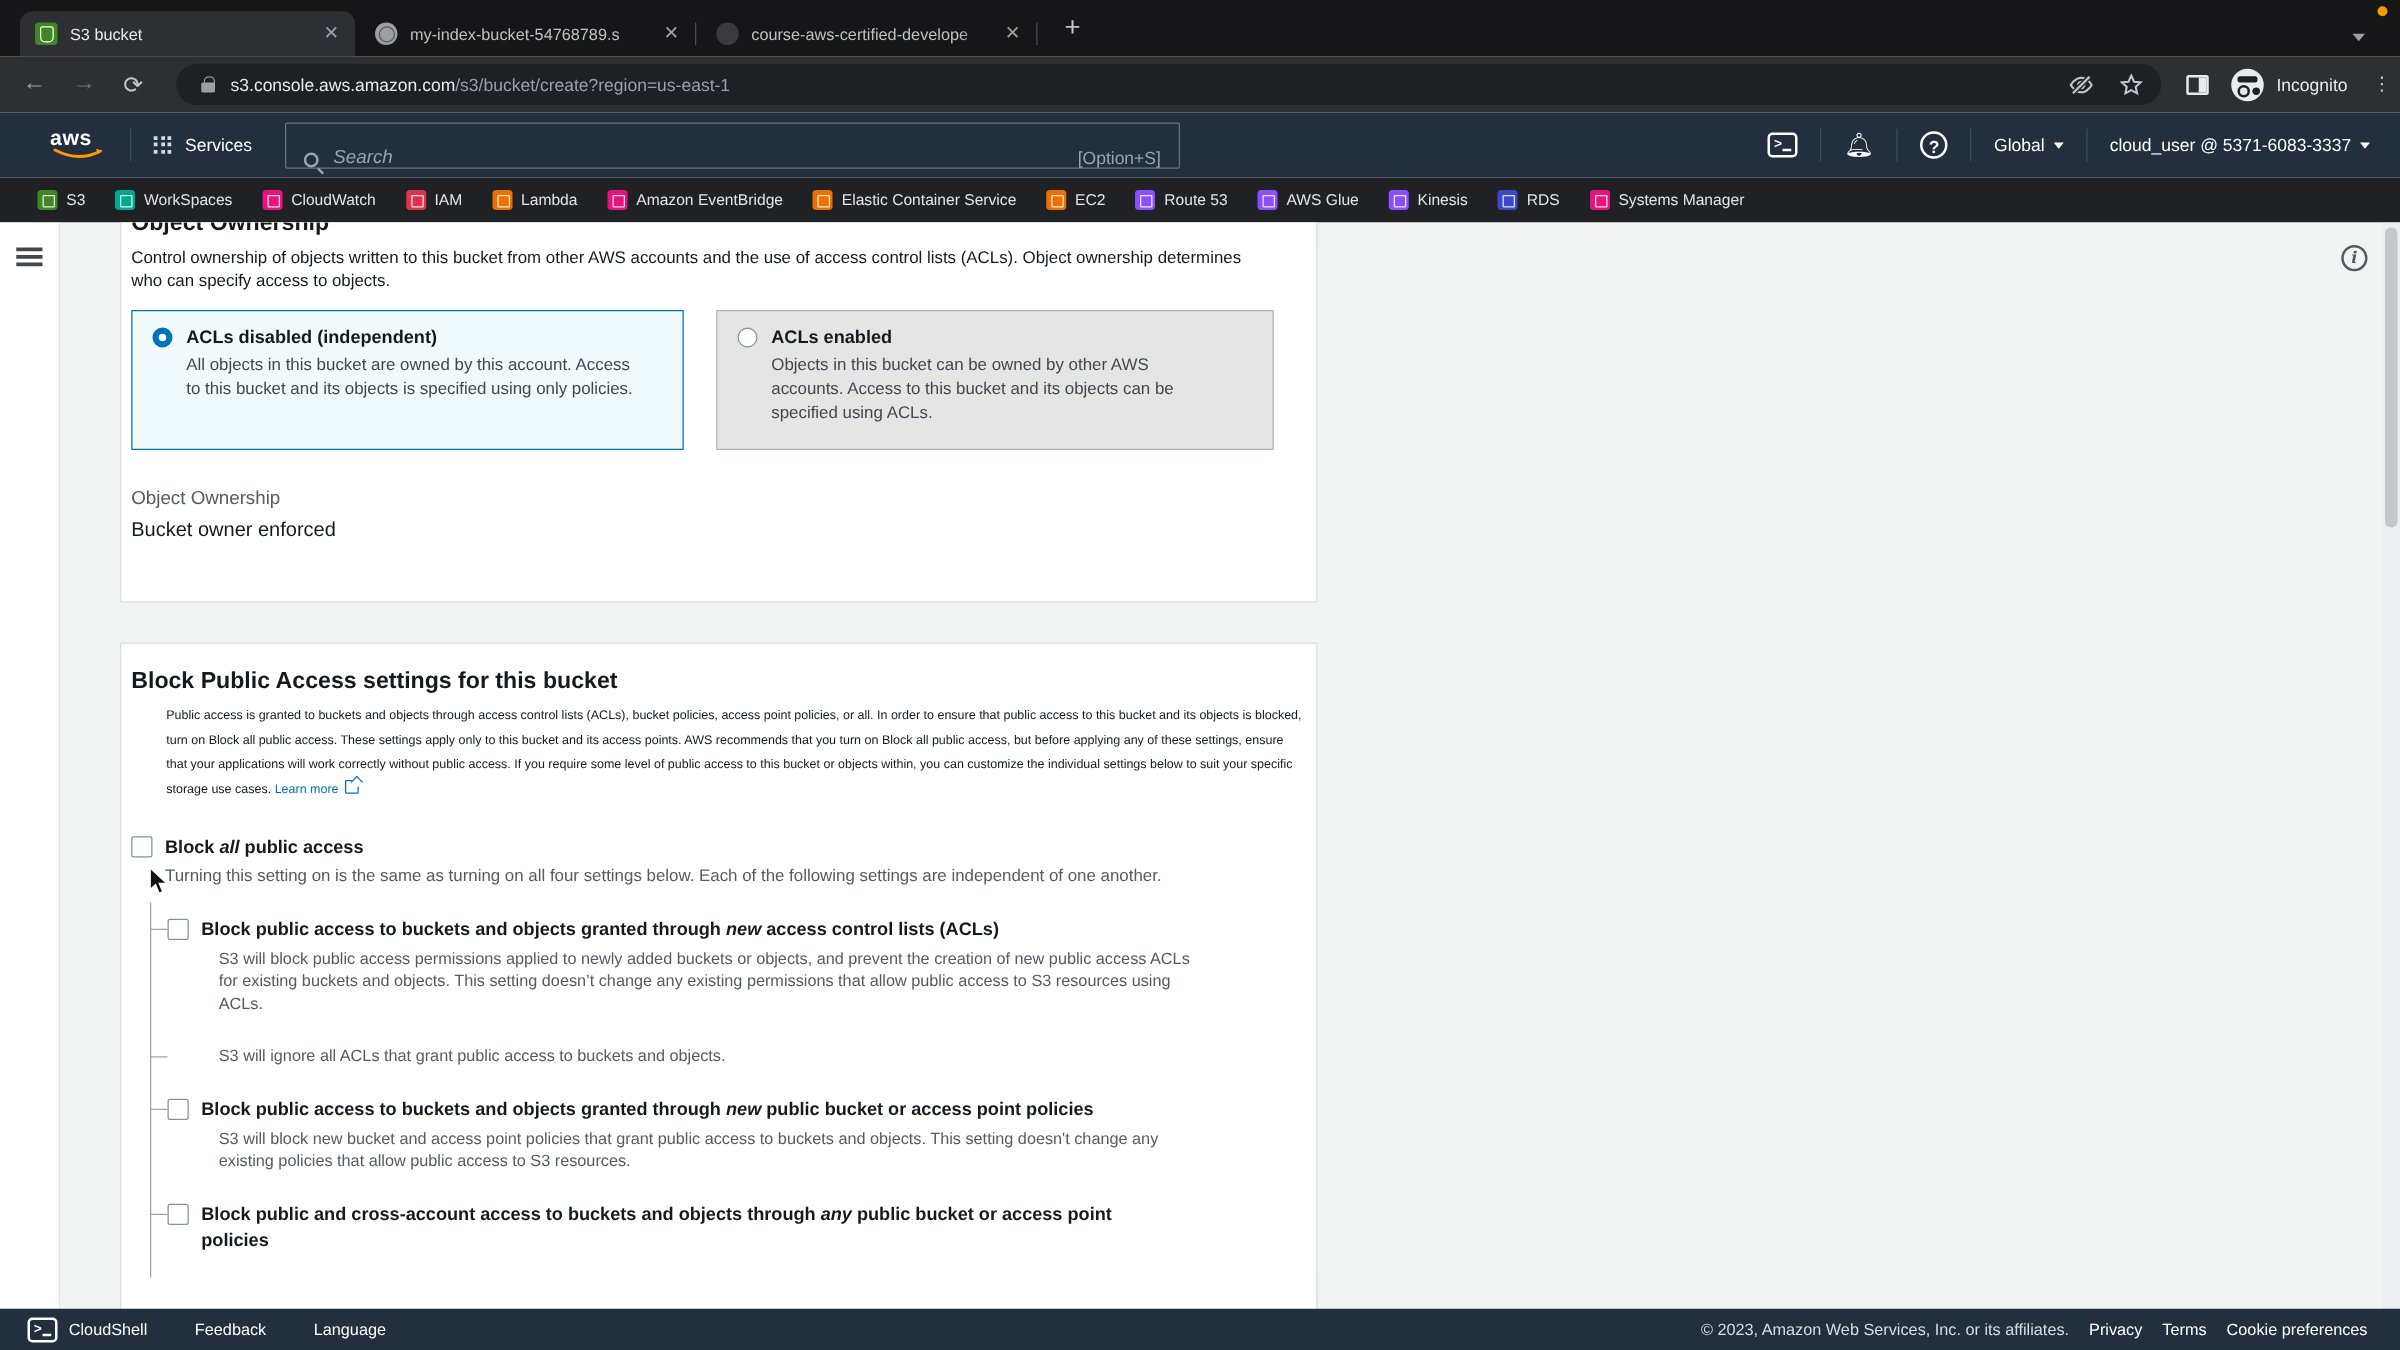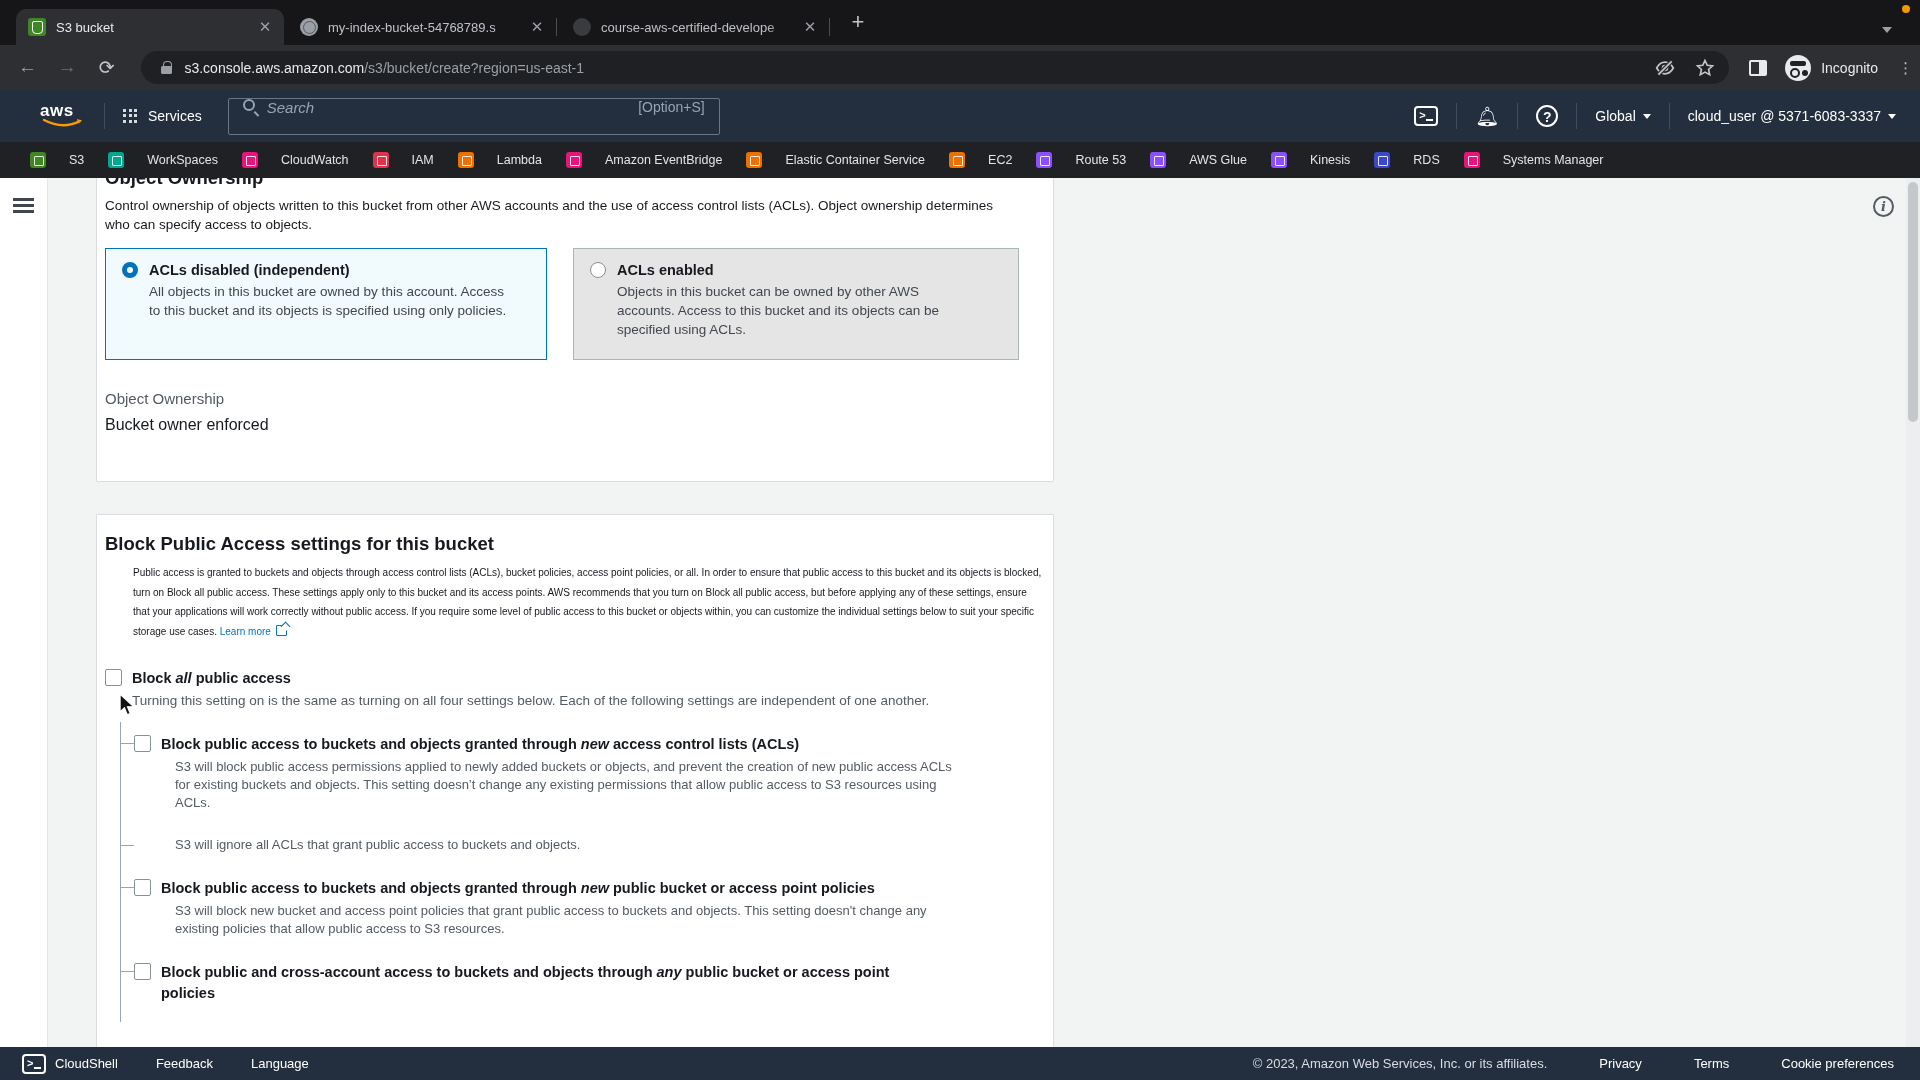--- a/index.html
+++ b/index.html
@@ -53,37 +53,37 @@
 
   
   .awsnav { position:absolute; left:0; top:90px; width:1920px; height:52px; background:#232f3e; display:flex; align-items:center; }
   .aws-logo { margin-left:40px; position:relative; width:46px; height:30px; }
   .aws-logo .txt { color:#fff; font-size:17px; font-weight:bold; letter-spacing:0.5px; }
   .aws-logo svg { position:absolute; left:2px; top:17px; }
   .vsep { width:1px; height:26px; background:#414d5c; margin:0 18px; }
   .grid-ic { width:15px; height:15px; display:grid; grid-template-columns:repeat(3,3px); grid-template-rows:repeat(3,3px); gap:2.5px; margin-right:10px; }
   .grid-ic i { background:#d5dbdb; }
   .nav-label { color:#fff; font-size:14px; }
-  .aws-search { margin-left:26px; width:492px; height:37px; border:1px solid #6b7684; border-radius:2px; background:#232f3e; display:flex; align-items:flex-start; padding:0 14px; }
+  .aws-search { margin-left:26px; width:716px; height:37px; border:1px solid #6b7684; border-radius:2px; background:#232f3e; display:flex; align-items:flex-end; padding:0 14px; }
   .mag-ic { width:12px; height:12px; border:2px solid #95a5b1; border-radius:50%; position:relative; margin-right:12px; }
   .mag-ic::after { content:""; position:absolute; left:10px; top:10px; width:6px; height:2px; background:#95a5b1; transform:rotate(45deg); transform-origin:0 0; }
   .search-ph { color:#95a5b1; font-size:15px; font-style:italic; }
   .search-sc { margin-left:auto; color:#95a5b1; font-size:14px; }
   .awsnav-right { margin-left:auto; display:flex; align-items:center; margin-right:24px; }
   .term-ic { width:24px; height:20px; border:2px solid #fff; border-radius:4px; position:relative; }
   .term-ic::before { content:">"; color:#fff; font-size:11px; font-weight:bold; position:absolute; left:3px; top:1px; }
   .term-ic::after { content:""; position:absolute; left:10px; bottom:3px; width:7px; height:2px; background:#fff; }
   .bell-ic, .help-ic { color:#fff; font-size:19px; }
   .help-ic { width:22px; height:22px; border:2px solid #fff; border-radius:50%; text-align:center; line-height:20px; font-size:14px; font-weight:bold; }
   .nav-dd { color:#fff; font-size:14px; display:flex; align-items:center; gap:7px; }
   .caret { width:0; height:0; border-left:4.5px solid transparent; border-right:4.5px solid transparent; border-top:5.5px solid #fff; }
 
   
   .bookmarks { position:absolute; left:0; top:142px; width:1920px; height:36px; background:#202124; display:flex; align-items:center; padding-left:30px; gap:24px; }
-  .bm { display:flex; align-items:center; gap:23px; }
+  .bm { display:flex; align-items:center; gap:7px; }
   .bm-ic { width:16px; height:16px; border-radius:3px; position:relative; }
   .bm-ic::after { content:""; position:absolute; left:4px; top:4px; width:8px; height:8px; border:1.2px solid rgba(255,255,255,.85); border-radius:1px; }
   .bm-lb { color:#e2e4e8; font-size:12.5px; white-space:nowrap; }
 
   
   .content { position:absolute; left:0; top:178px; width:1920px; height:869px; background:#f2f3f3; overflow:hidden; }
   .side-strip { position:absolute; left:0; top:0; width:48px; height:869px; background:#fff; border-right:1px solid #e3e5e8; }
   .hamburger { position:absolute; left:13px; top:20px; width:21px; height:15px; }
   .hamburger i { display:block; height:3px; background:#414750; margin-bottom:3px; }
   .info-btn { position:absolute; right:26px; top:18px; width:21px; height:21px; border:2px solid #545b64; border-radius:50%; color:#545b64; text-align:center; font-size:13px; line-height:18px; font-weight:bold; font-family:"DejaVu Serif", serif; font-style:italic; }
@@ -132,21 +132,21 @@
   .sub::before { content:""; position:absolute; left:0; top:9px; width:14px; height:1px; background:#9aa5ad; }
   .sub-desc { margin:3px 0 0 41px; font-size:13px; line-height:18px; color:#545b64; max-width:778px; }
 
   
   .cursor { position:absolute; left:118px; top:515px; z-index:30; }
 
   
   .footer { position:absolute; left:0; top:1047px; width:1920px; height:33px; background:#232f3e; display:flex; align-items:center; color:#fff; font-size:13px; }
   .foot-left { display:flex; align-items:center; gap:38px; margin-left:22px; }
   .foot-cs { display:flex; align-items:center; gap:9px; }
-  .foot-right { margin-left:auto; display:flex; align-items:center; gap:52px; margin-right:26px; }
+  .foot-right { margin-left:auto; display:flex; align-items:center; gap:16px; margin-right:26px; }
   .copyright { color:#d9dde1; }
 </style>
 </head>
 <body>
 
 <div class="tabbar">
   <div class="tab active">
     <span class="favicon fav-s3"></span>
     <span class="tab-title">S3 bucket</span>
     <span class="tab-close">✕</span>

